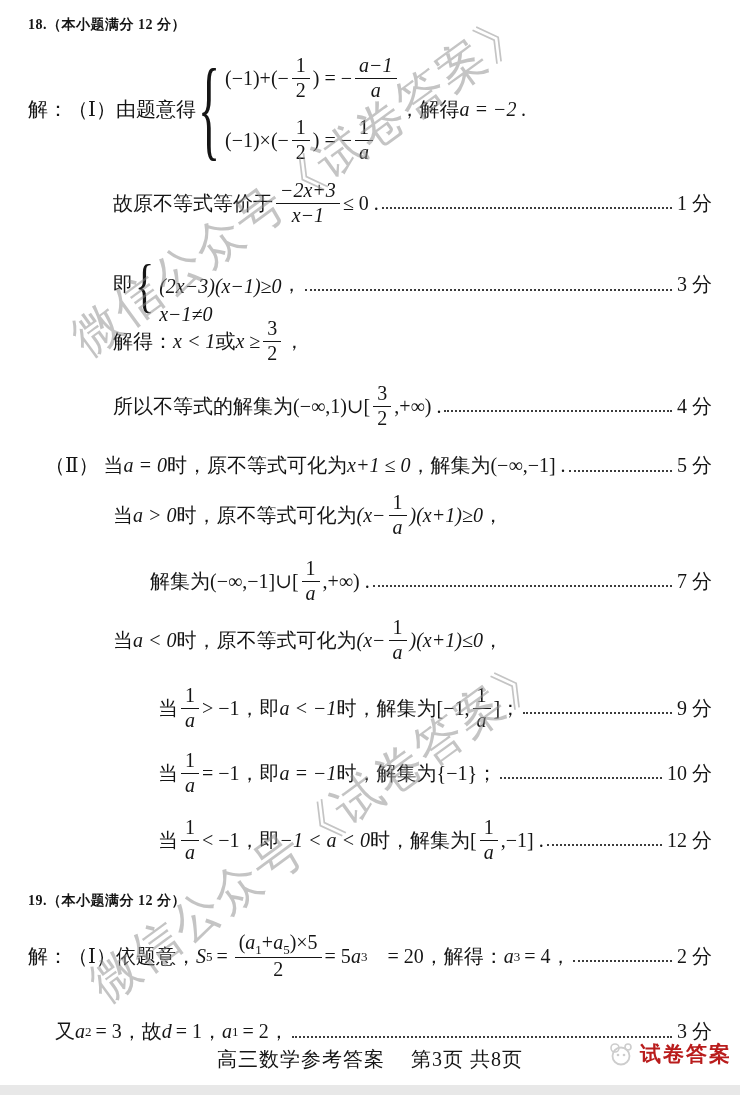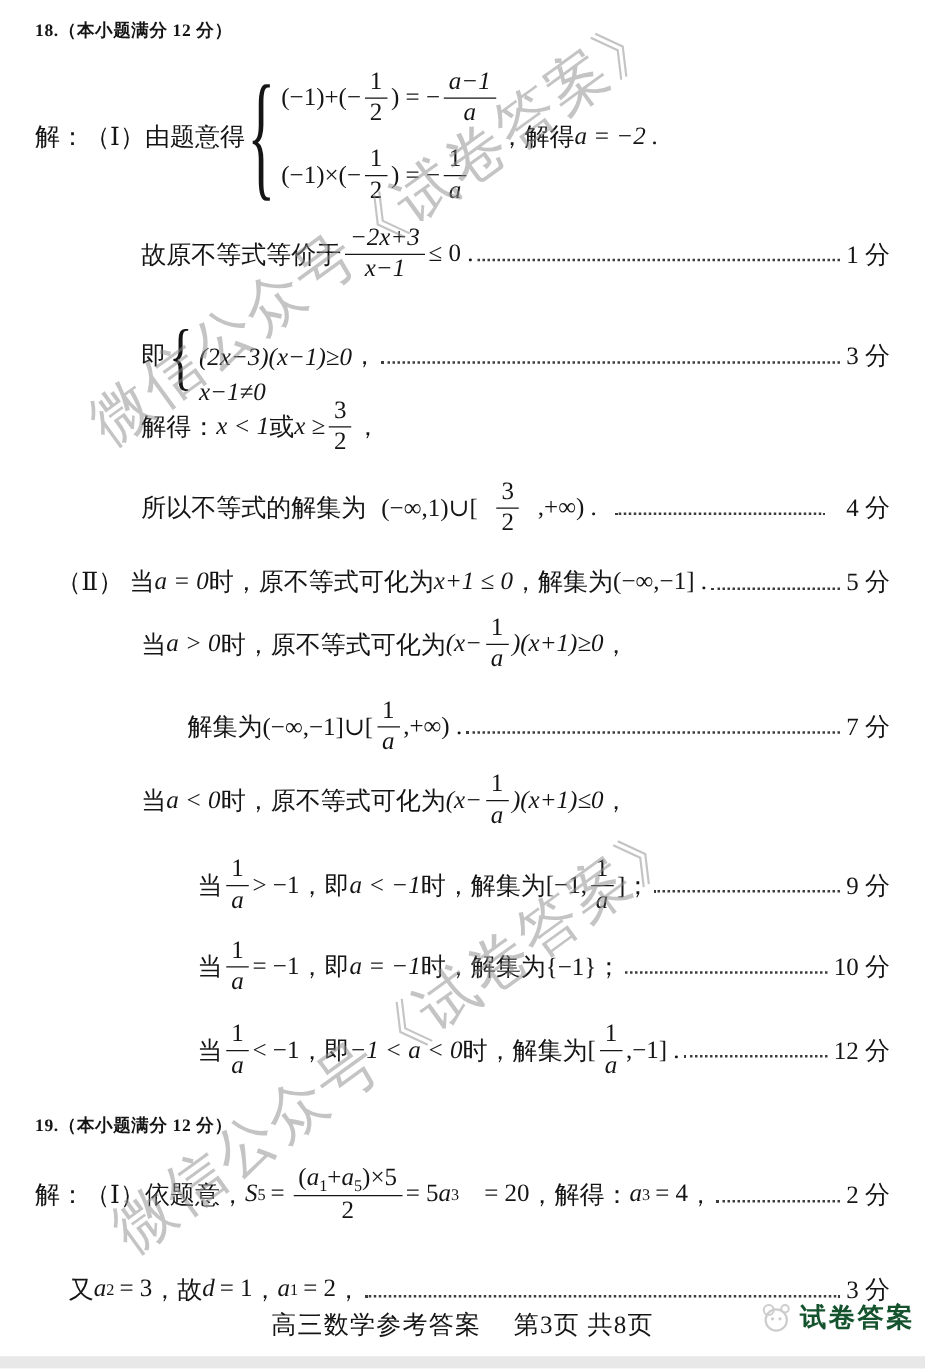--- a/index.html
+++ b/index.html
@@ -28,21 +28,21 @@
         transform:translateY(5px);margin:0 3px;}
   .score{margin-left:2px;}
   .wm{position:absolute;white-space:nowrap;z-index:5;pointer-events:none;
       color:rgba(142,142,142,0.52);font-size:48px;letter-spacing:2px;
       transform-origin:0 50%;transform:rotate(-36deg);
       font-family:"Liberation Serif","DejaVu Serif",serif;}
   .footer{position:absolute;top:1046px;left:0;width:100%;text-align:center;
           font-size:20px;letter-spacing:1px;z-index:2;}
   .footer .gap{display:inline-block;width:26px;}
   .logo{position:absolute;top:1040px;right:8px;display:flex;align-items:center;gap:5px;
-        color:#14532d;font-size:21px;font-weight:bold;letter-spacing:2px;z-index:2;}
+        color:#b91c1c;font-size:21px;font-weight:bold;letter-spacing:2px;z-index:2;}
   .strip{position:absolute;bottom:0;left:0;width:100%;height:10px;background:#e8e8e8;z-index:1;}
 </style>
 </head>
 <body>
 
 <div class="page">
 
   <div class="wm" style="left:78px;top:312px;">微信公众号《试卷答案》</div>
   <div class="wm" style="left:96px;top:958px;">微信公众号《试卷答案》</div>
 
@@ -109,21 +109,21 @@
     <span class="mi">x &lt; 1</span>
     <span class="cjk">或</span>
     <span class="mi">x ≥</span>
     <span class="fr">
         <span class="n rm">3</span>
         <span class="d rm">2</span>
       </span>
     <span class="cjk">，</span>
   </div>
 
-  <div class="line" style="left:113px;top:383px;right:28px;gap:12px;">
+  <div class="line" style="left:113px;top:383px;right:28px;">
     <span class="cjk">所以不等式的解集为</span>
     <span class="rm">(−∞,1)∪[</span>
     <span class="fr">
         <span class="n rm">3</span>
         <span class="d rm">2</span>
       </span>
     <span class="rm">,+∞) .</span>
     <span class="dots"></span>
     <span class="score">4 分</span>
   </div>

